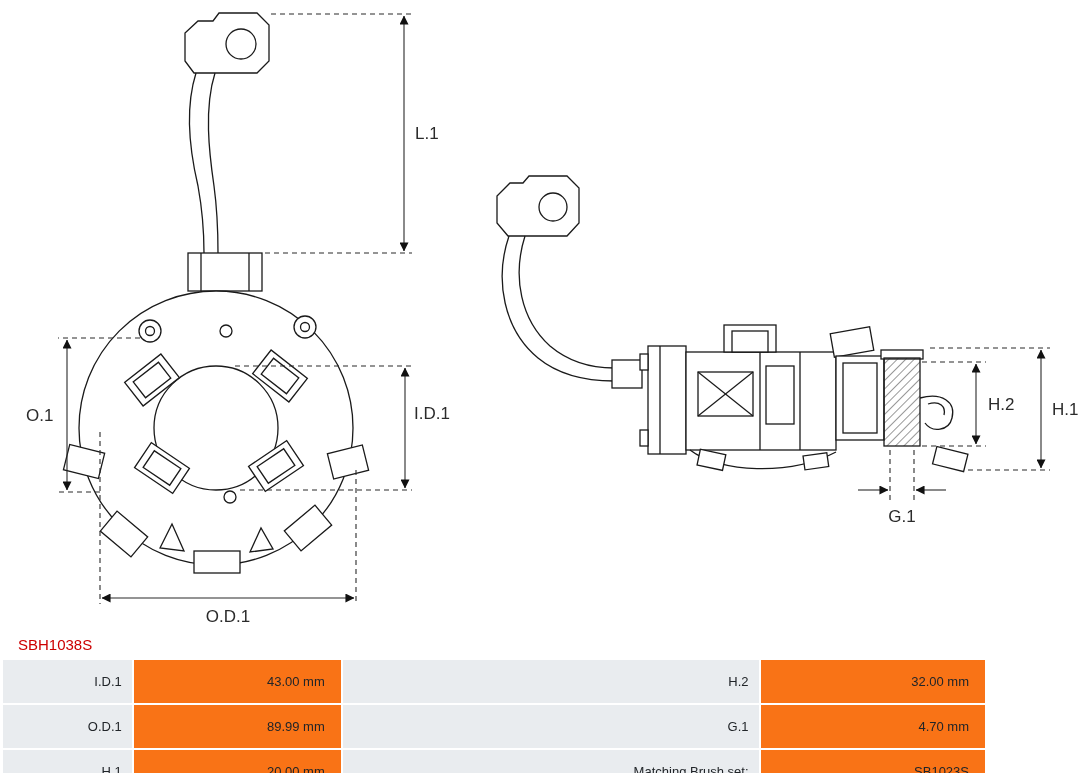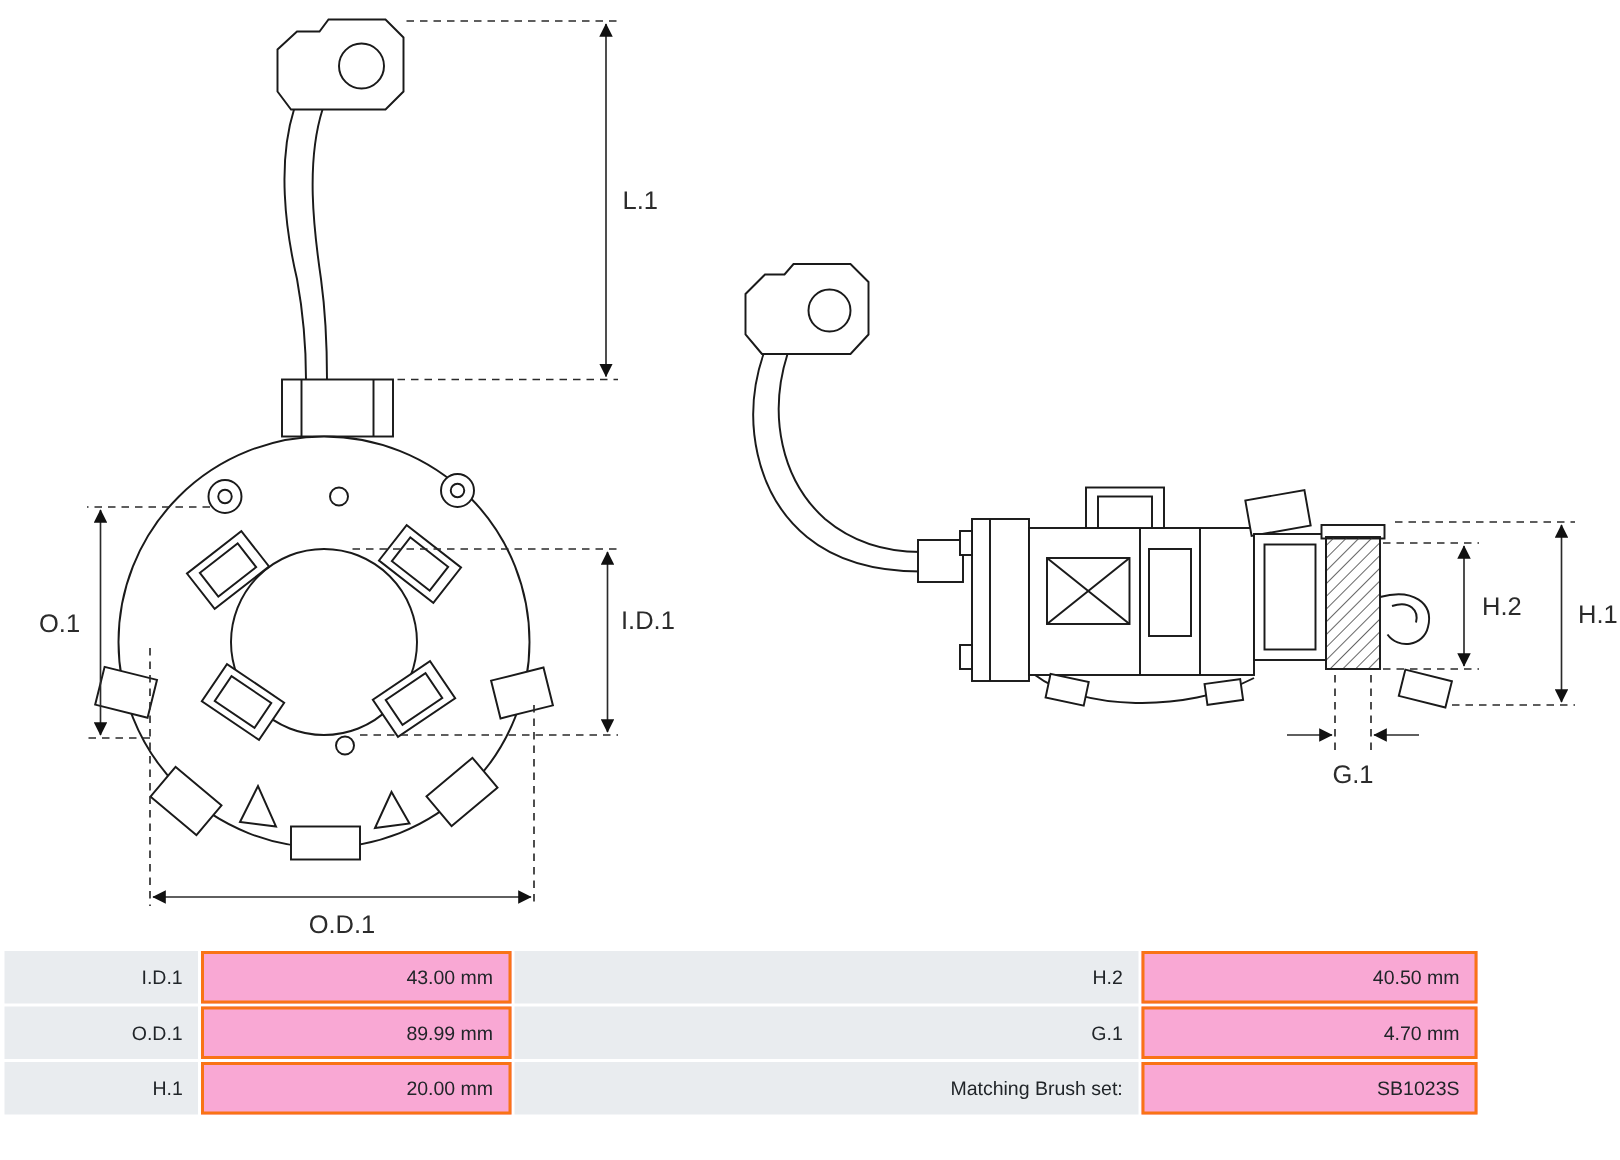--- a/index.html
+++ b/index.html
@@ -44,21 +44,21 @@
     table-layout: fixed;
   }
   table.spec-table td {
     padding: 8px 10px;
     text-align: right;
     vertical-align: middle;
     white-space: nowrap;
     overflow: hidden;
   }
   td.lbl { background: #e9ecef; }
-  td.val { background: #f9a8d4; border: 2px solid #f97316; padding: 7px 9px; }
+  td.val { background: #f97316; border: 6px solid #f97316; padding: 7px 9px; }
 </style>
 </head>
 <body>
 
 <div class="page">
 
   <div class="drawing-area">
     <svg width="1080" height="632" viewBox="0 0 1080 632">
       <defs>
         <marker id="arr" viewBox="0 0 10 10" refX="9.5" refY="5" markerWidth="9" markerHeight="9" orient="auto-start-reverse" markerUnits="userSpaceOnUse">
@@ -234,35 +234,36 @@
           <line class="dash" x1="890" y1="450" x2="890" y2="500"></line>
           <line class="dash" x1="914" y1="450" x2="914" y2="500"></line>
           <line class="dim" x1="858" y1="490" x2="888" y2="490" marker-end="url(#arr)"></line>
           <line class="dim" x1="946" y1="490" x2="916" y2="490" marker-end="url(#arr)"></line>
           <text class="dimlbl" x="902" y="522" text-anchor="middle">G.1</text>
         </g>
       </g>
     </svg>
   </div>
 
+  <div class="part-number">SBH1038S</div>
 
   <div class="spec-table-wrap">
     <table class="spec-table">
       <colgroup>
         <col style="width:13.2%">
         <col style="width:21.2%">
         <col style="width:42.6%">
         <col style="width:23%">
       </colgroup>
       <tbody>
         <tr>
           <td class="lbl">I.D.1</td>
           <td class="val">43.00 mm</td>
           <td class="lbl">H.2</td>
-          <td class="val">40.50 mm</td>
+          <td class="val">32.00 mm</td>
         </tr>
         <tr>
           <td class="lbl">O.D.1</td>
           <td class="val">89.99 mm</td>
           <td class="lbl">G.1</td>
           <td class="val">4.70 mm</td>
         </tr>
         <tr>
           <td class="lbl">H.1</td>
           <td class="val">20.00 mm</td>

